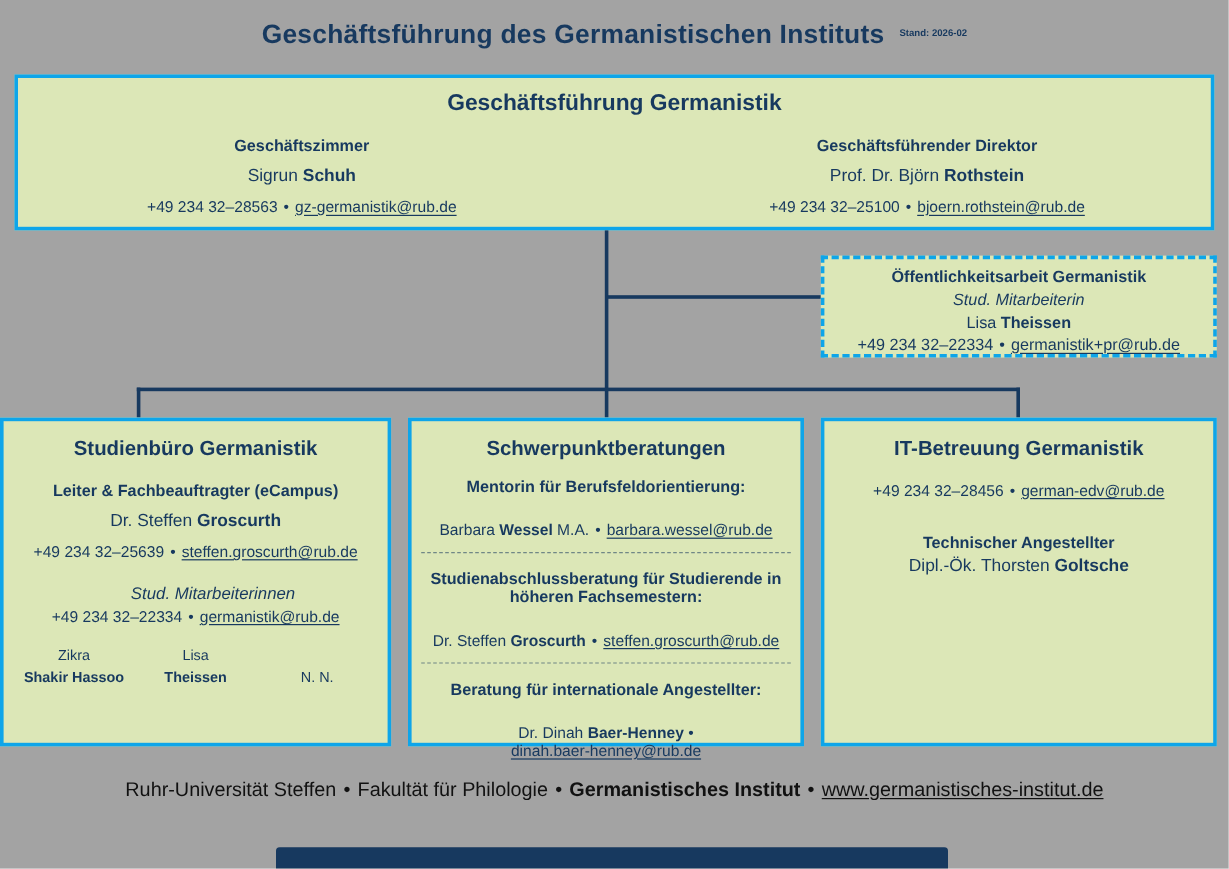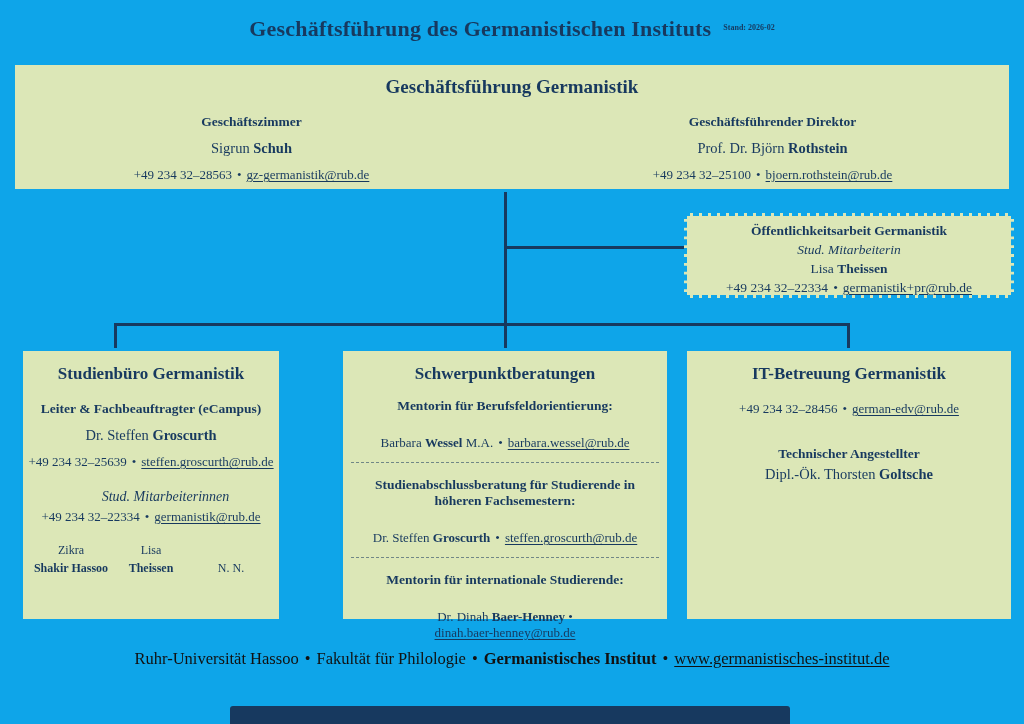--- a/index.html
+++ b/index.html
@@ -1,18 +1,18 @@
 <!DOCTYPE html>
 <html><head>
 <meta charset="utf-8">
 <style>
   html,body{margin:0;padding:0;background:#ffffff;}
   .page{
-    position:relative;width:1024px;height:724px;background:#0ea5e9;overflow:hidden;
-    font-family:Liberation Serif, serif;color:#17395F;
+    position:relative;width:1024px;height:724px;background:#a3a3a3;overflow:hidden;
+    font-family:Liberation Sans, sans-serif;color:#17395F;
   }
   
   .title-row{position:absolute;top:16px;left:0;right:0;text-align:center;white-space:nowrap;}
   .main-title{display:inline-block;font-size:22px;font-weight:bold;letter-spacing:.2px;color:#17395F;}
   .stand{display:inline-block;font-size:8px;font-weight:bold;color:#17395F;vertical-align:top;margin-left:8px;margin-top:7px;}
   
   .gbox{position:absolute;background:#DCE7B7;border:3px solid #0ea5e9;box-sizing:border-box;text-align:center;}
   .gbox.dashed{border-style:dashed;}
   .box-title{font-weight:bold;}
   .email{text-decoration:underline;text-underline-offset:2px;}
@@ -24,21 +24,21 @@
   .top-box .box-title{font-size:19px;margin-top:11px;}
   .top-cols{display:flex;margin-top:2px;gap:48px;}
   .top-col{flex:1;}
   .role{font-size:13.5px;font-weight:bold;margin-top:14px;}
   .pname{font-size:14.5px;margin-top:10px;}
   .contact{font-size:13px;margin-top:10px;white-space:nowrap;}
   
   .pr-box{left:684px;top:213px;width:330px;height:85px;font-size:13.5px;line-height:19px;padding-top:5px;}
   .pr-box .box-title{font-size:13.5px;}
   
-  .left-box{left:20px;top:348px;width:262px;height:274px;}
+  .left-box{left:0;top:348px;width:326px;height:274px;}
   .mid-box{left:340px;top:348px;width:330px;height:274px;}
   .right-box{left:684px;top:348px;width:330px;height:274px;}
   .sub-title{font-size:17px;font-weight:bold;margin-top:13px;}
   .left-box .role{margin-top:17px;}
   .assist-label{font-size:14px;margin-top:19px;margin-left:29px;}
   .assist-contact{margin-top:4px;}
   .names-row{display:flex;margin-top:18px;font-size:12px;padding:0 8px;}
   .names-cell{flex:1;}
   .a-first{height:18px;}
   .a-last{font-weight:bold;}
@@ -126,30 +126,30 @@
   </div>
 
   <div class="gbox mid-box">
     <div class="sub-title">Schwerpunktberatungen</div>
     <div class="sec-head">Mentorin für Berufsfeldorientierung:</div>
     <div class="sec-line"><span>Barbara </span><b>Wessel</b><span> M.A.</span><span class="sep">•</span><span class="email">barbara.wessel@rub.de</span></div>
     <div class="dashed-sep"></div>
     <div class="sec-head">Studienabschlussberatung für Studierende in höheren Fachsemestern:</div>
     <div class="sec-line"><span>Dr. Steffen </span><b>Groscurth</b><span class="sep">•</span><span class="email">steffen.groscurth@rub.de</span></div>
     <div class="dashed-sep"></div>
-    <div class="sec-head">Mentorin für internationale Studierende:</div>
+    <div class="sec-head">Beratung für internationale Angestellter:</div>
     <div class="sec-line wrap"><span>Dr. Dinah </span><b>Baer-Henney</b> <span>•</span><br><span class="email">dinah.baer-henney@rub.de</span></div>
   </div>
 
   <div class="gbox right-box">
     <div class="sub-title">IT-Betreuung Germanistik</div>
     <div class="contact"><span>+49 234 32–28456</span><span class="sep">•</span><span class="email">german-edv@rub.de</span></div>
     <div class="role">Technischer Angestellter</div>
     <div class="pname"><span>Dipl.-Ök. Thorsten </span><b>Goltsche</b></div>
   </div>
 
   <div class="footer">
-    <span>Ruhr-Universität Hassoo</span><span class="sep">•</span><span>Fakultät für Philologie</span><span class="sep">•</span><b>Germanistisches Institut</b><span class="sep">•</span><span class="email">www.germanistisches-institut.de</span>
+    <span>Ruhr-Universität Steffen</span><span class="sep">•</span><span>Fakultät für Philologie</span><span class="sep">•</span><b>Germanistisches Institut</b><span class="sep">•</span><span class="email">www.germanistisches-institut.de</span>
   </div>
 
   <div class="bottom-bar"></div>
 
 </div>
 
 </body></html>

